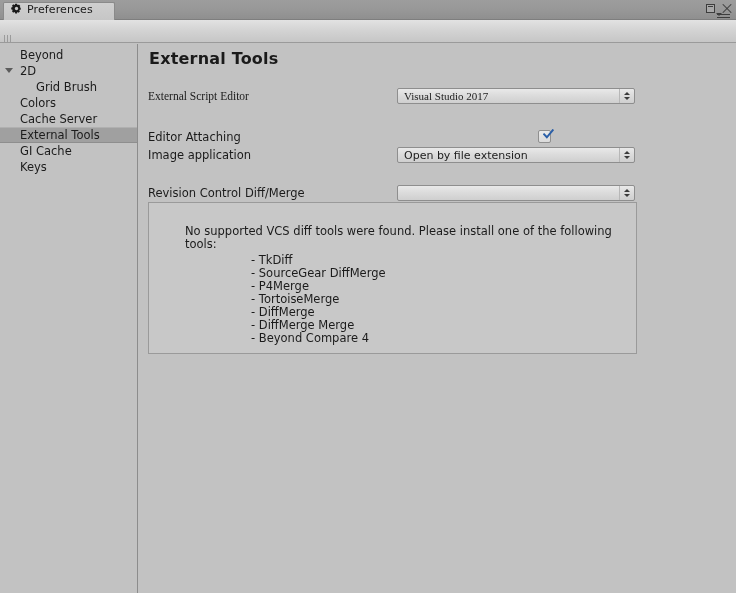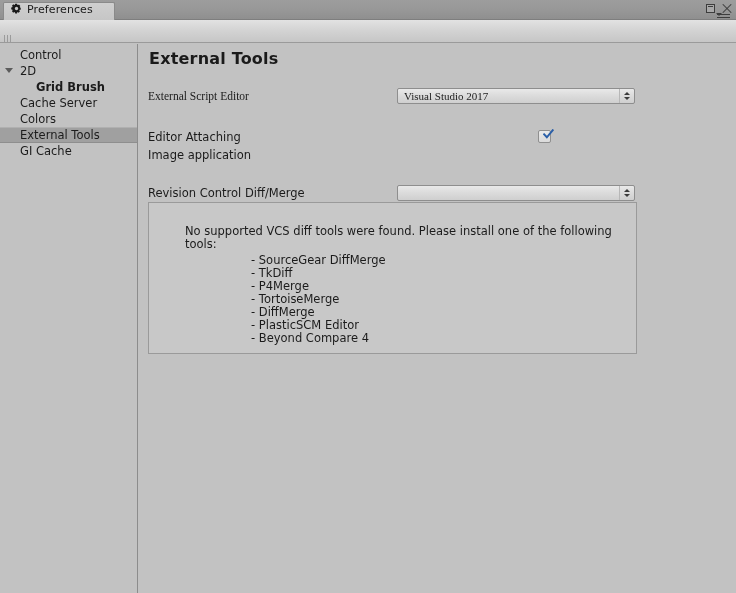--- a/index.html
+++ b/index.html
@@ -183,21 +183,21 @@
   .tree-row {
     position: relative;
     height: 16px;
     line-height: 16px;
     font-size: 11.5px;
     color: #1b1b1b;
     padding-left: 20px;
     white-space: nowrap;
     cursor: default;
   }
-  .tree-row.indent1 { padding-left: 36px; font-weight: bold; }
+  .tree-row.indent1 { padding-left: 36px; }
   .tree-row.selected {
     background: #a0a0a0;
     border-top: 1px solid #b0b0b0;
     border-bottom: 1px solid #8e8e8e;
     height: 14px;
     line-height: 14px;
   }
   .foldout {
     position: absolute;
     left: 5px; top: 5px;
@@ -370,49 +370,52 @@
           <line x1="10" y1="10" x2="14" y2="14" stroke="#5e5e5e" stroke-width="1.6"></line>
         </svg>
       </span>
       <input id="search-input" type="text" placeholder="" style="">
     </div>
   </div>
 
   <div id="sidebar">
 
     <div class="tree-row">
-      <span>Control</span>
+      <span>Beyond</span>
     </div>
 
     <div class="tree-row">
       <span class="foldout"></span>
       <span>2D</span>
     </div>
 
     <div class="tree-row indent1">
       <span>Grid Brush</span>
     </div>
 
 
     <div class="tree-row">
+      <span>Colors</span>
+    </div>
+
+    <div class="tree-row">
       <span>Cache Server</span>
-    </div>
-
-    <div class="tree-row">
-      <span>Colors</span>
     </div>
 
     <div class="tree-row selected">
       <span>External Tools</span>
     </div>
 
     <div class="tree-row">
       <span>GI Cache</span>
     </div>
 
+    <div class="tree-row">
+      <span>Keys</span>
+    </div>
   </div>
 
   <div id="content">
 
     <div id="page-title">External Tools</div>
 
     <div class="field-row" style="top:44px;font-family:Liberation Serif, serif;">
       <span class="field-label">External Script Editor</span>
       <div class="dropdown">
         <span class="dd-text">Visual Studio 2017</span>
@@ -430,40 +433,47 @@
         <span class="tick">
           <svg class="tick" viewBox="0 0 12 12" xmlns="http://www.w3.org/2000/svg">
             <path d="M1.3 5.8 L4.2 9.0 L10.6 1.3" fill="none" stroke="#2a5fa8" stroke-width="2.1" stroke-linecap="square" stroke-linejoin="miter"></path>
           </svg>
         </span>
       </div>
     </div>
 
     <div class="field-row" style="top:103px;">
       <span class="field-label">Image application</span>
+      <div class="dropdown">
+        <span class="dd-text">Open by file extension</span>
+        <span class="dd-arrows">
+          <span class="up"></span>
+            <span class="dn"></span>
+        </span>
+      </div>
     </div>
 
     <div class="field-row" style="top:141px;">
       <span class="field-label">Revision Control Diff/Merge</span>
       <div class="dropdown">
         <span class="dd-text"></span>
         <span class="dd-arrows">
           <span class="up"></span>
             <span class="dn"></span>
         </span>
       </div>
     </div>
 
     <div id="helpbox">
       <div class="hb-main">No supported VCS diff tools were found. Please install one of the following tools:</div>
       <ul>
+        <li>- TkDiff</li>
         <li>- SourceGear DiffMerge</li>
-        <li>- TkDiff</li>
         <li>- P4Merge</li>
         <li>- TortoiseMerge</li>
         <li>- DiffMerge</li>
-        <li>- PlasticSCM Editor</li>
+        <li>- DiffMerge Merge</li>
         <li>- Beyond Compare 4</li>
       </ul>
     </div>
 
   </div>
 </div>
 
 </body></html>

